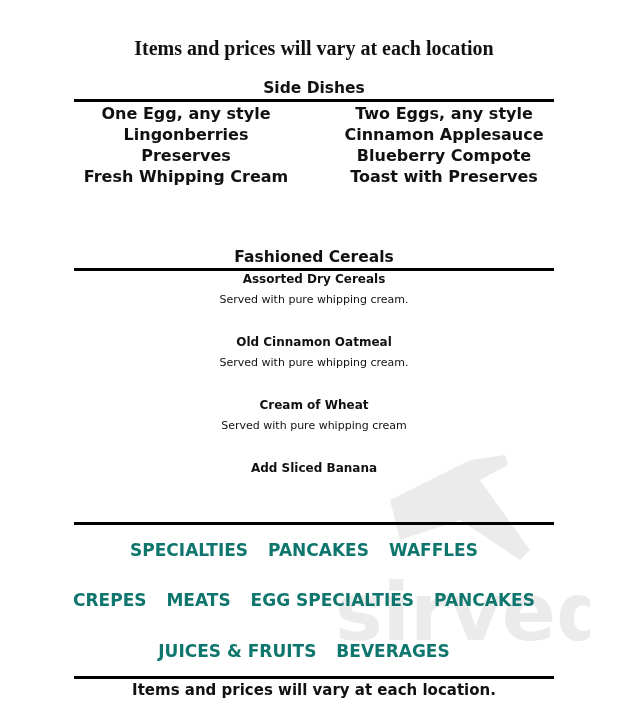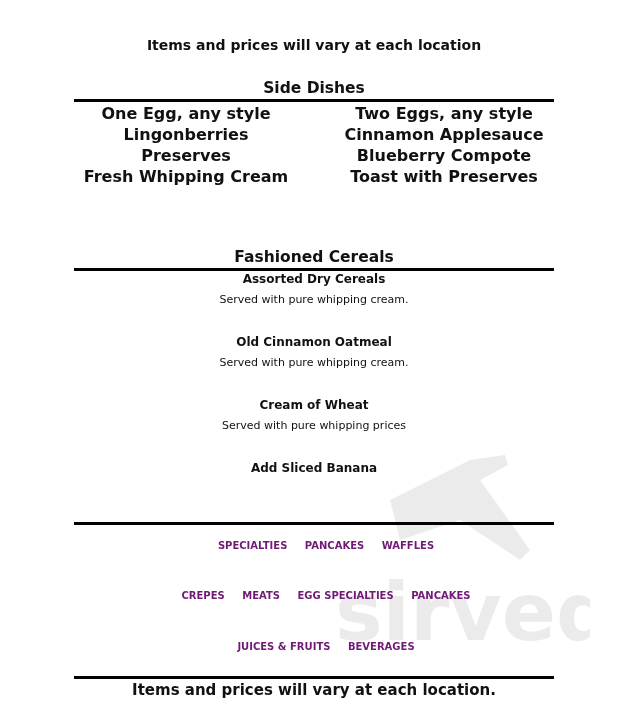--- a/index.html
+++ b/index.html
@@ -2,29 +2,29 @@
 <html><head>
 <meta charset="utf-8">
 <style>
   html, body { margin: 0; padding: 0; background: #ffffff; }
   body { width: 629px; height: 718px; position: relative; overflow: hidden;
          font-family: "DejaVu Sans", "Liberation Sans", sans-serif; color: #111; }
   .abs { position: absolute; }
   .center { left: 74px; width: 480px; text-align: center; }
   .bold { font-weight: bold; }
   .rule { position: absolute; left: 74px; width: 480px; height: 3px; background: #000; }
-  .h-top { top: 37px; font-size: 14px; }
+  .h-top { top: 37px; font-size: 20px; font-family: Liberation Serif, serif; }
   .sec-title { font-size: 15.5px; }
   .col { position: absolute; text-align: center; font-weight: bold; font-size: 16px; line-height: 21px; }
   .col-left { left: 74px; width: 224px; top: 103px; }
   .col-right { left: 330px; width: 228px; top: 103px; }
   .item-title { font-size: 12px; font-weight: bold; }
   .item-desc { font-size: 11px; }
-  .link-row { position: absolute; left: 86px; width: 480px; text-align: center;
-              font-size: 10px; font-weight: bold; color: #701a75; }
+  .link-row { position: absolute; left: 64px; width: 480px; text-align: center;
+              font-size: 17px; font-weight: bold; color: #0f766e; }
   .link-row span { margin: 0 7px; cursor: pointer; }
   .watermark { position: absolute; left: 330px; top: 440px; width: 260px; height: 220px; opacity: 0.10; pointer-events: none; }
 </style>
 </head>
 <body>
 
 <div class="watermark">
   <svg width="260" height="220" viewBox="0 0 260 220">
     <path d="M60 60 L140 20 L175 15 L178 25 L150 40 L200 110 L190 120 L130 80 L70 100 Z" fill="#444"></path>
     <text x="5" y="200" font-size="80" font-weight="bold" fill="#444" font-family="DejaVu Sans, sans-serif">sirved</text>
@@ -52,21 +52,21 @@
 <div class="abs center bold sec-title" style="top:248px;">Fashioned Cereals</div>
 <div class="rule" style="top:268px;"></div>
 
 <div class="abs center item-title" style="top:272px;">Assorted Dry Cereals</div>
 <div class="abs center item-desc" style="top:293px;">Served with pure whipping cream.</div>
 
 <div class="abs center item-title" style="top:335px;">Old Cinnamon Oatmeal</div>
 <div class="abs center item-desc" style="top:356px;">Served with pure whipping cream.</div>
 
 <div class="abs center item-title" style="top:398px;">Cream of Wheat</div>
-<div class="abs center item-desc" style="top:419px;">Served with pure whipping prices</div>
+<div class="abs center item-desc" style="top:419px;">Served with pure whipping cream</div>
 
 <div class="abs center item-title" style="top:461px;">Add Sliced Banana</div>
 
 <div class="rule" style="top:522px;"></div>
 
 <div class="link-row" style="top:540px;">
   <span>SPECIALTIES</span>
   <span>PANCAKES</span>
   <span>WAFFLES</span>
 </div>

